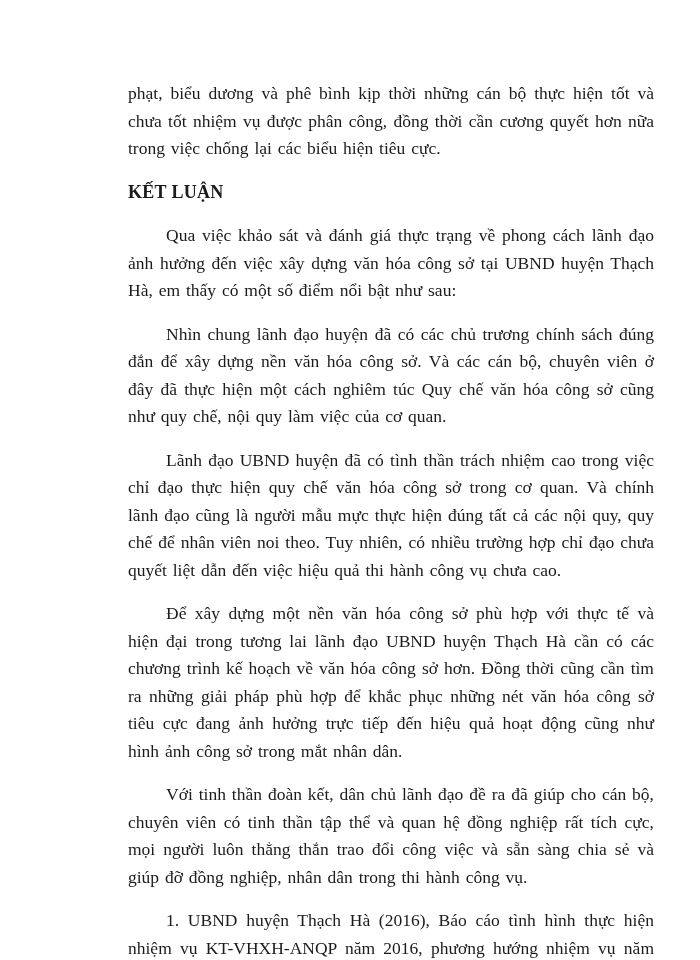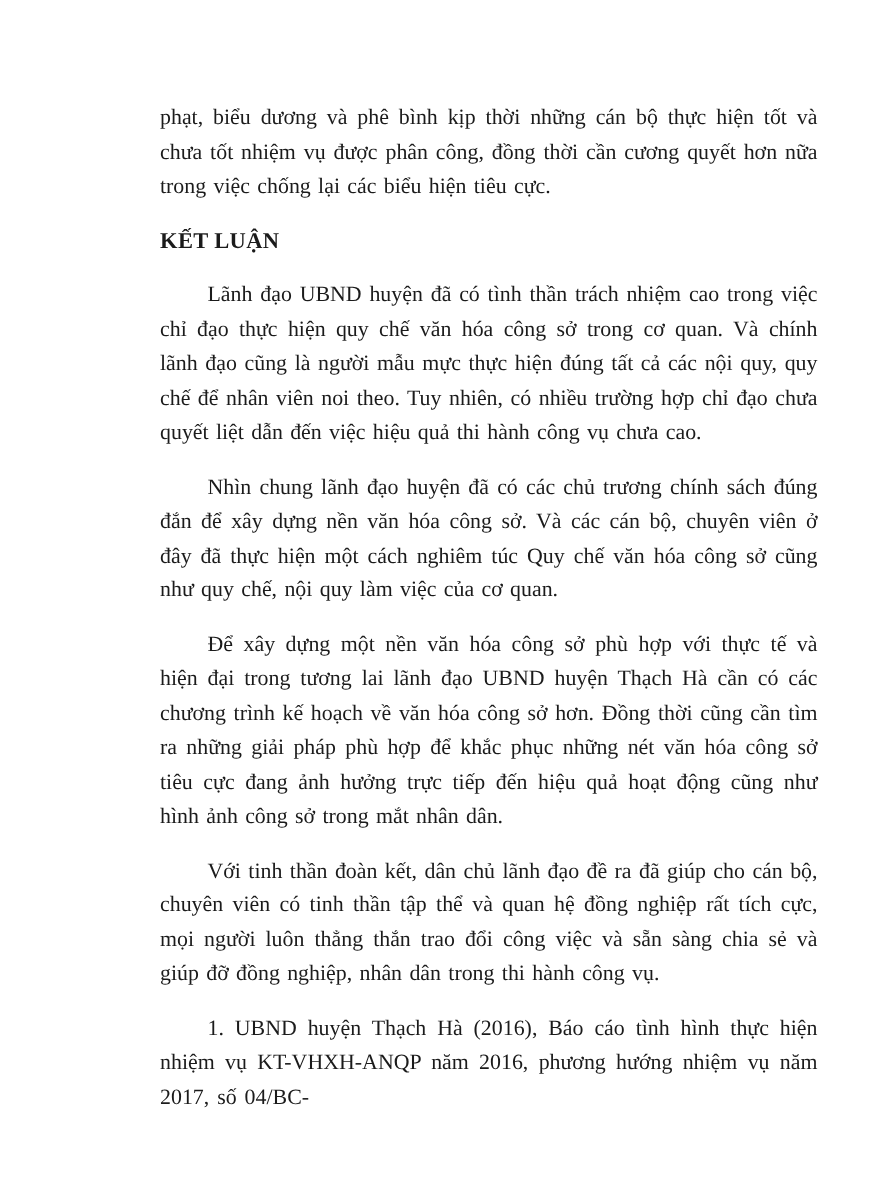--- a/index.html
+++ b/index.html
@@ -57,24 +57,25 @@
 <body>
 
 <div class="page">
 
   <div class="text-block">
 
     <p class="para no-indent">phạt, biểu dương và phê bình kịp thời những cán bộ thực hiện tốt và chưa tốt nhiệm vụ được phân công, đồng thời cần cương quyết hơn nữa trong việc chống lại các biểu hiện tiêu cực.</p>
 
     <h2 class="section-heading">KẾT LUẬN</h2>
 
+    <p class="para">Qua việc khảo sát và đánh giá thực trạng về phong cách lãnh đạo ảnh hưởng đến việc xây dựng văn hóa công sở tại UBND huyện Thạch Hà, em thấy có một số điểm nổi bật như sau:</p>
+
+    <p class="para">Nhìn chung lãnh đạo huyện đã có các chủ trương chính sách đúng đắn để xây dựng nền văn hóa công sở. Và các cán bộ, chuyên viên ở đây đã thực hiện một cách nghiêm túc Quy chế văn hóa công sở cũng như quy chế, nội quy làm việc của cơ quan.</p>
 
     <p class="para">Lãnh đạo UBND huyện đã có tình thần trách nhiệm cao trong việc chỉ đạo thực hiện quy chế văn hóa công sở trong cơ quan. Và chính lãnh đạo cũng là người mẫu mực thực hiện đúng tất cả các nội quy, quy chế để nhân viên noi theo. Tuy nhiên, có nhiều trường hợp chỉ đạo chưa quyết liệt dẫn đến việc hiệu quả thi hành công vụ chưa cao.</p>
-
-    <p class="para">Nhìn chung lãnh đạo huyện đã có các chủ trương chính sách đúng đắn để xây dựng nền văn hóa công sở. Và các cán bộ, chuyên viên ở đây đã thực hiện một cách nghiêm túc Quy chế văn hóa công sở cũng như quy chế, nội quy làm việc của cơ quan.</p>
 
     <p class="para">Để xây dựng một nền văn hóa công sở phù hợp với thực tế và hiện đại trong tương lai lãnh đạo UBND huyện Thạch Hà cần có các chương trình kế hoạch về văn hóa công sở hơn. Đồng thời cũng cần tìm ra những giải pháp phù hợp để khắc phục những nét văn hóa công sở tiêu cực đang ảnh hưởng trực tiếp đến hiệu quả hoạt động cũng như hình ảnh công sở trong mắt nhân dân.</p>
 
     <p class="para">Với tinh thần đoàn kết, dân chủ lãnh đạo đề ra đã giúp cho cán bộ, chuyên viên có tinh thần tập thể và quan hệ đồng nghiệp rất tích cực, mọi người luôn thẳng thắn trao đổi công việc và sẵn sàng chia sẻ và giúp đỡ đồng nghiệp, nhân dân trong thi hành công vụ.</p>
 
 
     <p class="ref-item">1. UBND huyện Thạch Hà (2016), Báo cáo tình hình thực hiện nhiệm vụ KT-VHXH-ANQP năm 2016, phương hướng nhiệm vụ năm 2017, số 04/BC-</p>
 
   </div>
 

